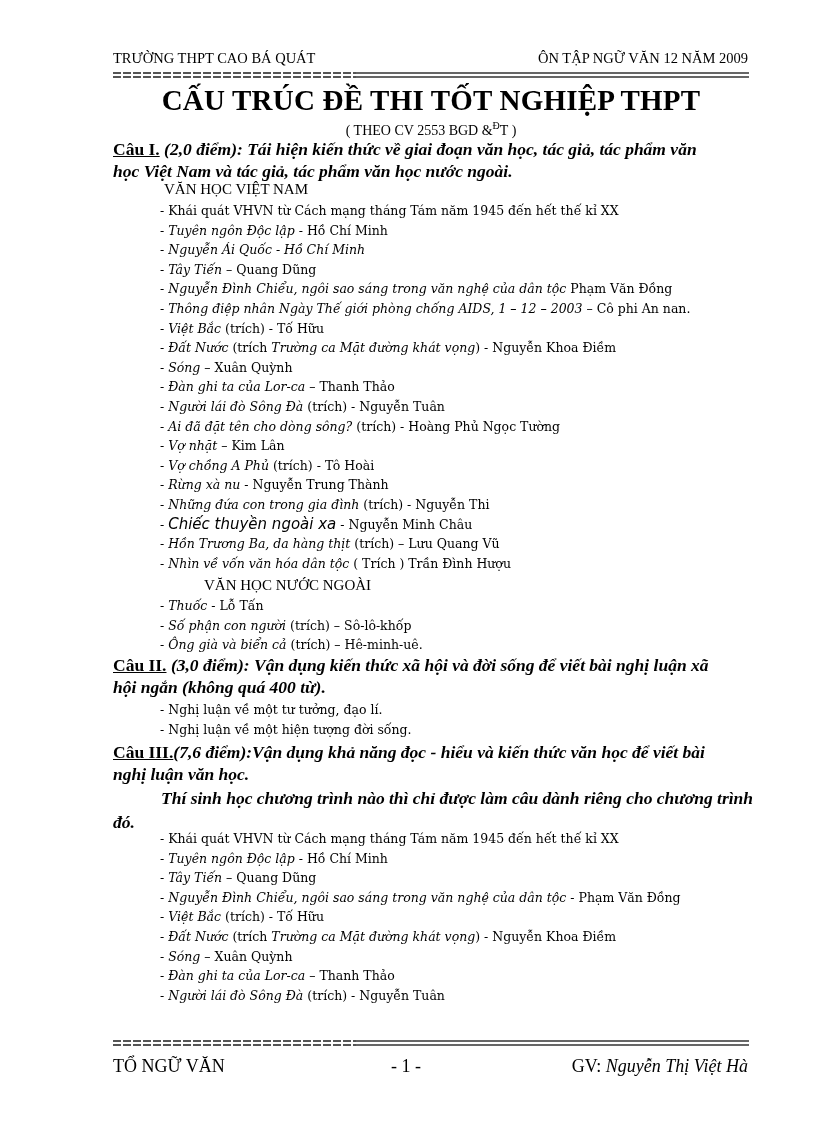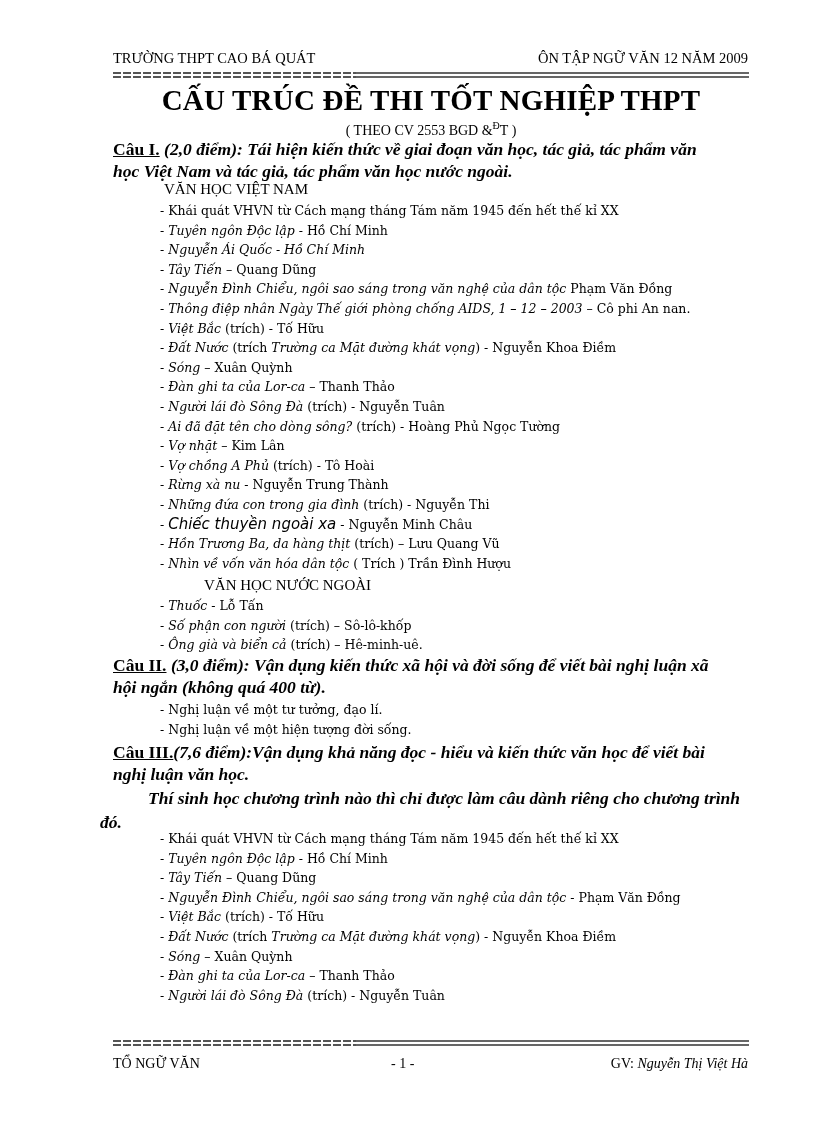--- a/index.html
+++ b/index.html
@@ -26,23 +26,23 @@
     .q .lbl { font-style: normal; text-decoration: underline; }
     .q .pts { font-style: italic; }
 
     .sec { position: absolute; left: 164px; font-size: 15px; }
 
     .list { position: absolute; left: 160px; width: 600px; font-family: "DejaVu Serif", serif; font-size: 12.5px; }
     .list .it { height: 19.6px; line-height: 19.6px; white-space: nowrap; }
     .list .it i { font-style: italic; }
     .list .it.big .w { font-family: "DejaVu Sans", sans-serif; font-size: 15px; font-style: italic; }
 
-    .para { position: absolute; left: 100px; width: 650px; font-size: 17.5px; font-weight: bold; font-style: italic; line-height: 24px; text-indent: 48px; }
+    .para { position: absolute; left: 113px; width: 650px; font-size: 17.5px; font-weight: bold; font-style: italic; line-height: 24px; text-indent: 48px; }
 
-    .ftr { position: absolute; left: 113px; right: 68px; top: 1056px; height: 20px; font-size: 14px; }
+    .ftr { position: absolute; left: 113px; right: 68px; top: 1056px; height: 20px; font-size: 18px; }
     .ftr .l { position: absolute; left: 0; top: 0; }
     .ftr .c { position: absolute; left: 278px; top: 0; }
     .ftr .r { position: absolute; right: 0; top: 0; }
     .ftr .r i { font-style: italic; }
   </style>
 </head>
 <body>
 
 <div class="page">
 

